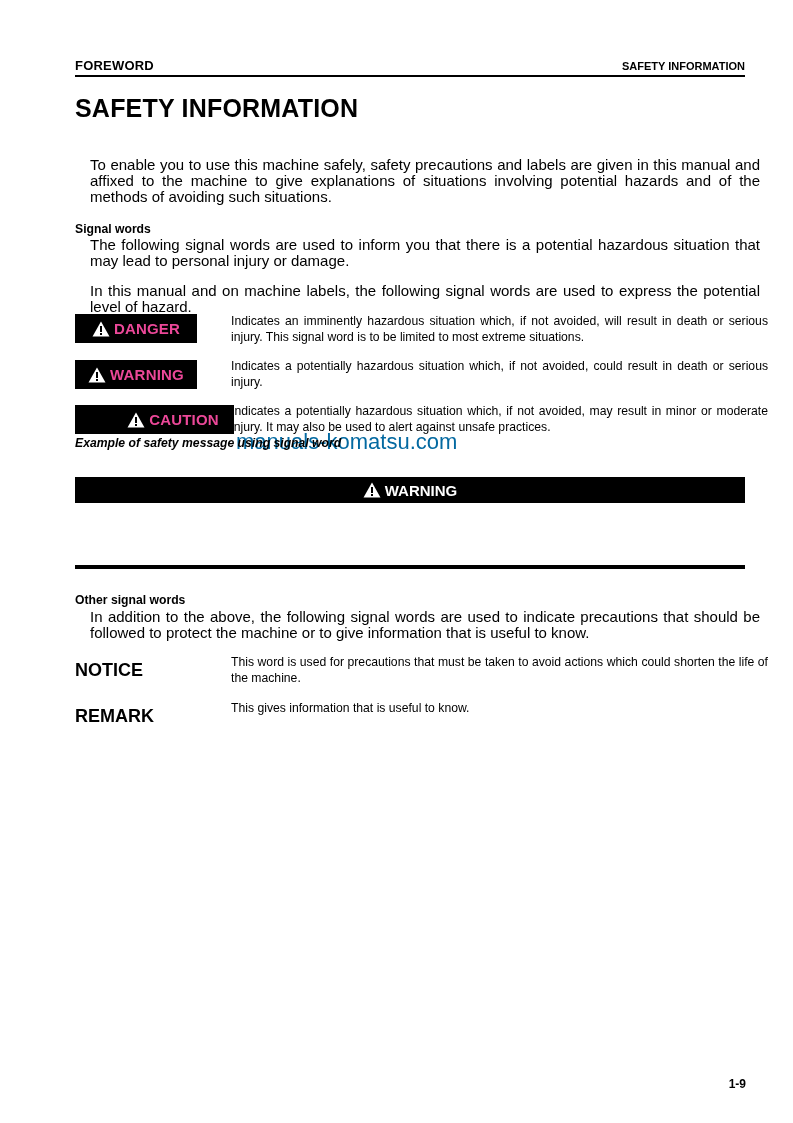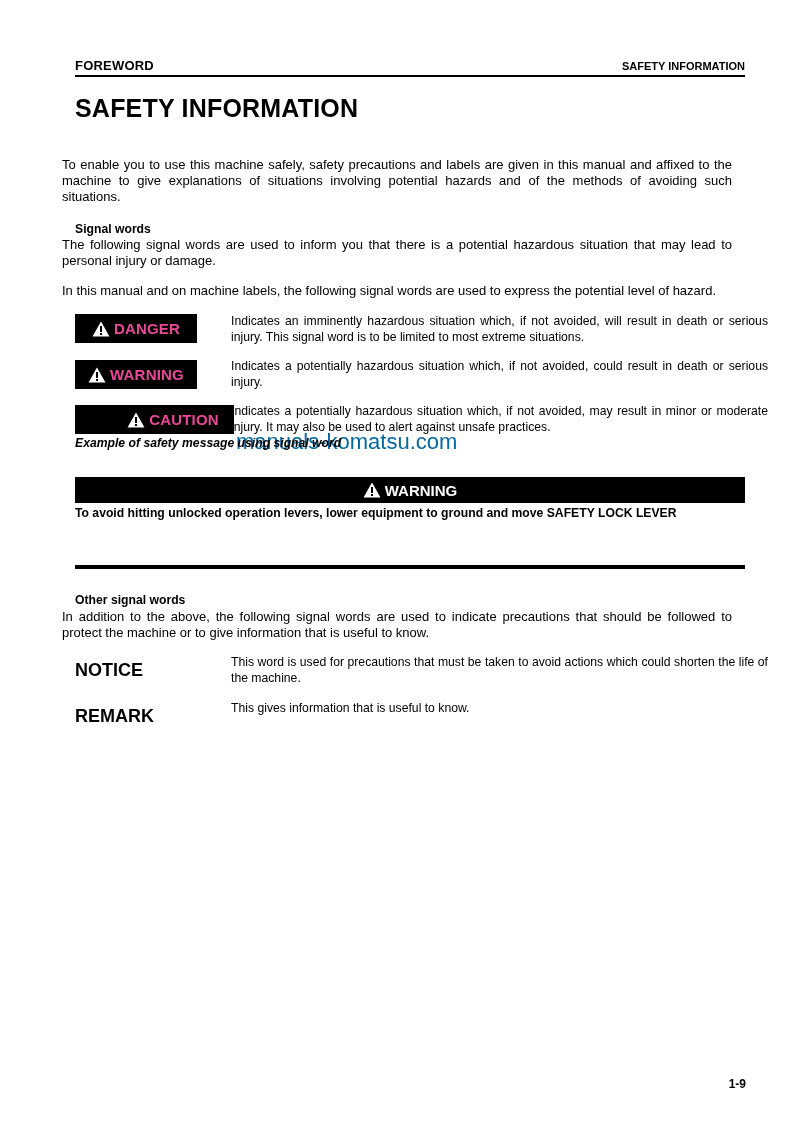--- a/index.html
+++ b/index.html
@@ -29,25 +29,25 @@
   .hdr-rule {
     left: 75px; top: 75px; width: 670px; height: 2px; background: #000;
   }
 
   .page-title {
     left: 75px; top: 94px;
     font-size: 25px; font-weight: bold; letter-spacing: 0.2px;
   }
 
   .body-text {
-    font-size: 13px;
+    font-size: 15px;
     line-height: 16.2px;
     text-align: justify;
     width: 670px;
-    left: 62px;
+    left: 90px;
   }
   .body-text-narrow {
     font-size: 12.2px;
     line-height: 16.2px;
     text-align: justify;
     width: 537px;
     left: 199px;
     margin-left: 32px;
   }
   .subhead {
@@ -153,21 +153,20 @@
 <div class="abs subhead" style="top:436px;font-style:italic;">Example of safety message using signal word</div>
 <div class="abs warn-banner">
   <svg class="tri" viewBox="0 0 18 16">
     <polygon points="9,0.5 17.5,15.5 0.5,15.5" fill="#fff"></polygon>
     <rect x="8" y="5" width="2" height="6" fill="#000"></rect>
     <rect x="8" y="12" width="2" height="2" fill="#000"></rect>
   </svg>
   <span>WARNING</span>
 </div>
 <div class="abs warn-body">
-  <div>To avoid hitting unlocked operation levers, lower equipment to ground and move SAFETY LOCK LEVER</div>
 </div>
 <div class="abs warn-rule"></div>
 
 <div class="abs subhead" style="top:593px;">Other signal words</div>
 <div class="abs body-text" style="top:609px;">In addition to the above, the following signal words are used to indicate precautions that should be followed to protect the machine or to give information that is useful to know.</div>
 
 <div class="abs big-word" style="top:660px;">NOTICE</div>
 <div class="abs body-text-narrow" style="top:654px;">This word is used for precautions that must be taken to avoid actions which could shorten the life of the machine.</div>
 
 <div class="abs big-word" style="top:706px;">REMARK</div>

